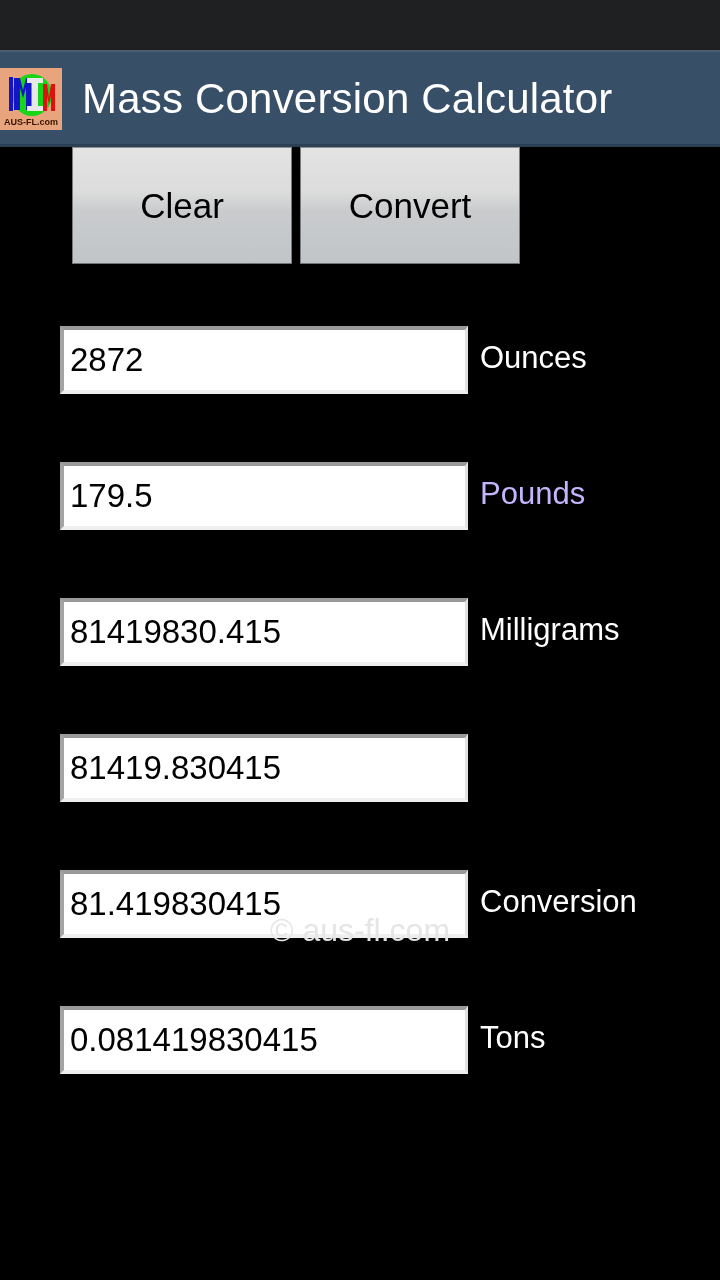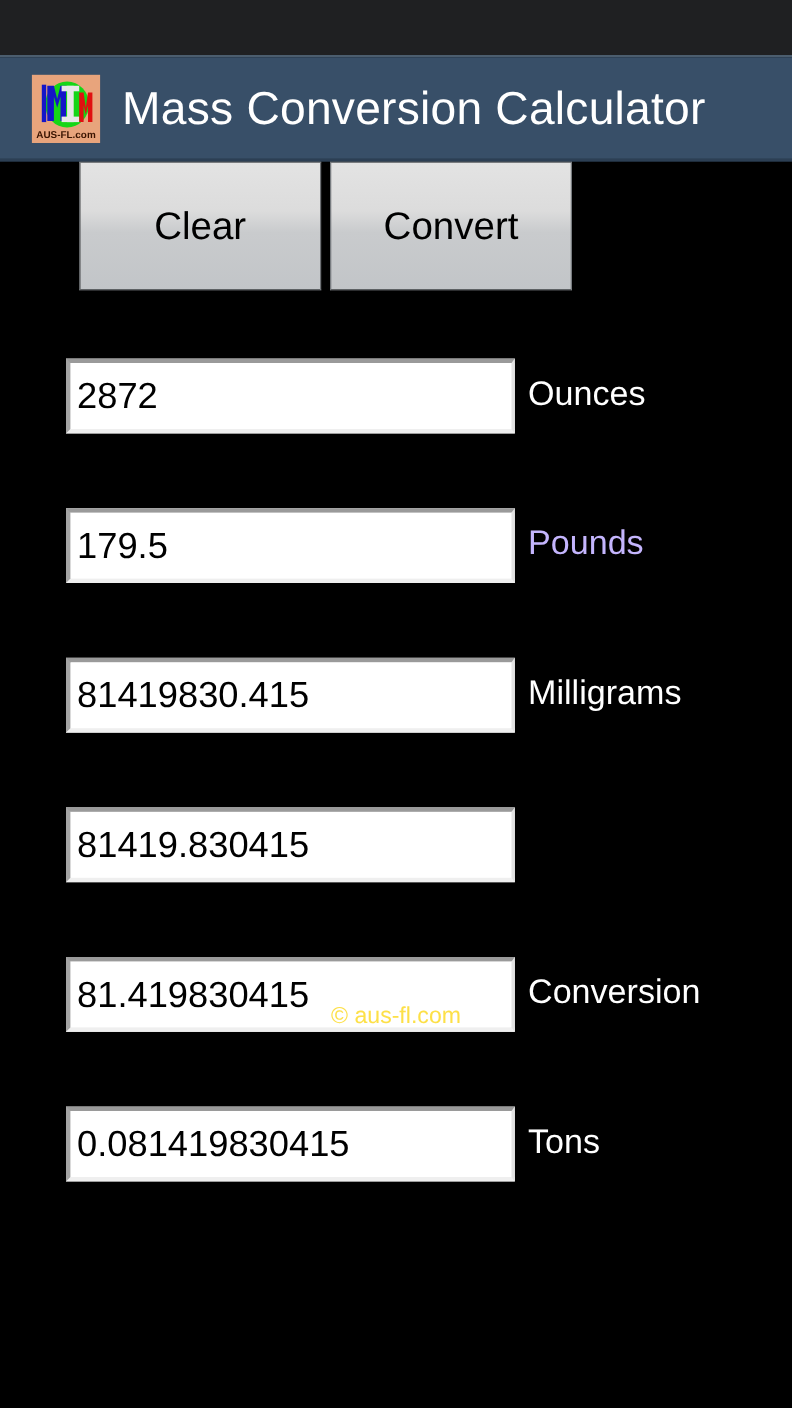--- a/index.html
+++ b/index.html
@@ -50,21 +50,20 @@
     left: 0; top: 144px;
     width: 720px;
     height: 3px;
     background: #2c3f54;
   }
 
   .app-icon {
     position: relative;
     width: 62px;
     height: 62px;
-    margin-left: 29px;
     background: #e8a47c;
     flex: 0 0 auto;
     overflow: hidden;
   }
   .app-icon svg { display: block; width: 62px; height: 62px; }
 
   .title-text {
     color: #ffffff;
     font-size: 42px;
     font-weight: normal;
@@ -144,22 +143,22 @@
   }
   .unit-label.highlight { color: #c4b5fd; }
 
   
   .footer {
     position: absolute;
     left: 0;
     top: 912px;
     width: 720px;
     text-align: center;
-    color: #fde047;
-    font-size: 21px;
+    color: #e5e5e5;
+    font-size: 32px;
   }
 </style>
 </head>
 <body>
 
 <div id="app">
 
   <div class="status-bar"></div>
   <div class="status-bar-divider"></div>
 

